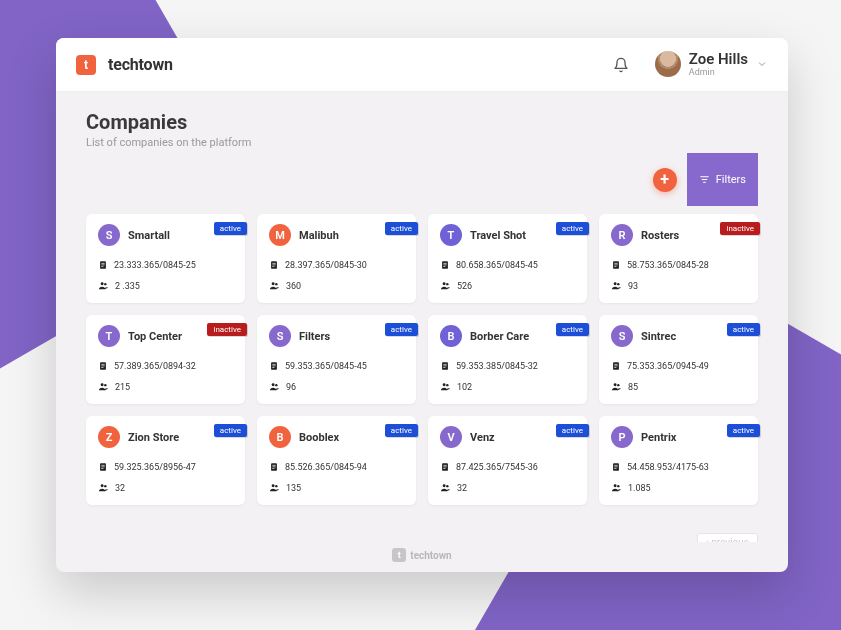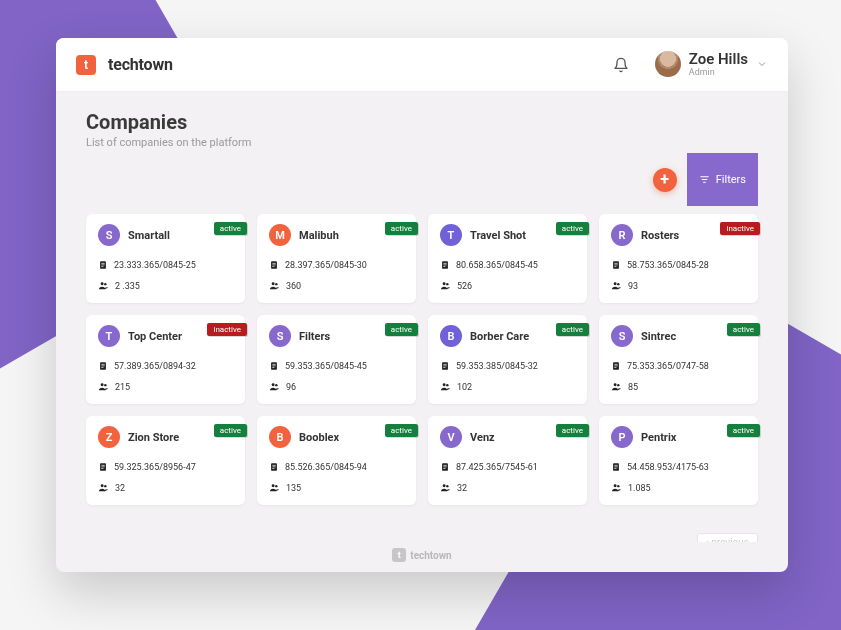--- a/index.html
+++ b/index.html
@@ -115,21 +115,21 @@
     color: #fff; display:flex; align-items:center; justify-content:center;
     font-size: 11px; font-weight: 600;
   }
   .card-name { font-size: 11px; font-weight: 700; color: #333; text-align: center; }
   .badge {
     position: absolute; top: 8px; right: -2px;
     font-size: 8px; color: #fff; padding: 2px 6px;
     border-radius: 2px;
     box-shadow: 1px 1px 0 rgba(0,0,0,0.15);
   }
-  .badge.active   { background: #15803d; }
+  .badge.active   { background: #1d4ed8; }
   .badge.inactive { background: #b91c1c; }
   .card-row { display:flex; align-items:center; gap:6px; font-size: 9px; color:#333; margin-top: 10px; }
   .card-row.first { margin-top: 14px; }
   .mini-icon { color:#222; display:flex; align-items:center; }
 
   .pager {
     display:flex; justify-content:flex-end; align-items:flex-end; gap:4px;
     margin-top: 28px; font-size: 10px; color:#666;flex-direction:column;
   }
   .pg-btn {
@@ -414,21 +414,21 @@
           </div>
           <div class="card-row first">
             <span class="mini-icon">
               <svg width="10" height="10" viewBox="0 0 24 24" fill="currentColor">
                 <rect x="5" y="3" width="14" height="18" rx="2"></rect>
                 <rect x="8" y="7" width="8" height="1.6" fill="#fff"></rect>
                 <rect x="8" y="11" width="8" height="1.6" fill="#fff"></rect>
                 <rect x="8" y="15" width="5" height="1.6" fill="#fff"></rect>
               </svg>
             </span>
-            <span>75.353.365/0747-58</span>
+            <span>75.353.365/0945-49</span>
           </div>
           <div class="card-row">
             <span class="mini-icon">
               <svg width="11" height="11" viewBox="0 0 24 24" fill="currentColor">
                 <circle cx="9" cy="8" r="3.2"></circle>
                 <circle cx="16" cy="9" r="2.6"></circle>
                 <path d="M2 20c0-3.4 3.2-5.5 7-5.5s7 2.1 7 5.5"></path>
                 <path d="M14 20c0-2.6 2.2-4.3 5-4.3 1.3 0 2.4.4 3.3 1"></path>
               </svg>
             </span>
@@ -501,21 +501,21 @@
           </div>
           <div class="card-row first">
             <span class="mini-icon">
               <svg width="10" height="10" viewBox="0 0 24 24" fill="currentColor">
                 <rect x="5" y="3" width="14" height="18" rx="2"></rect>
                 <rect x="8" y="7" width="8" height="1.6" fill="#fff"></rect>
                 <rect x="8" y="11" width="8" height="1.6" fill="#fff"></rect>
                 <rect x="8" y="15" width="5" height="1.6" fill="#fff"></rect>
               </svg>
             </span>
-            <span>87.425.365/7545-61</span>
+            <span>87.425.365/7545-36</span>
           </div>
           <div class="card-row">
             <span class="mini-icon">
               <svg width="11" height="11" viewBox="0 0 24 24" fill="currentColor">
                 <circle cx="9" cy="8" r="3.2"></circle>
                 <circle cx="16" cy="9" r="2.6"></circle>
                 <path d="M2 20c0-3.4 3.2-5.5 7-5.5s7 2.1 7 5.5"></path>
                 <path d="M14 20c0-2.6 2.2-4.3 5-4.3 1.3 0 2.4.4 3.3 1"></path>
               </svg>
             </span>

